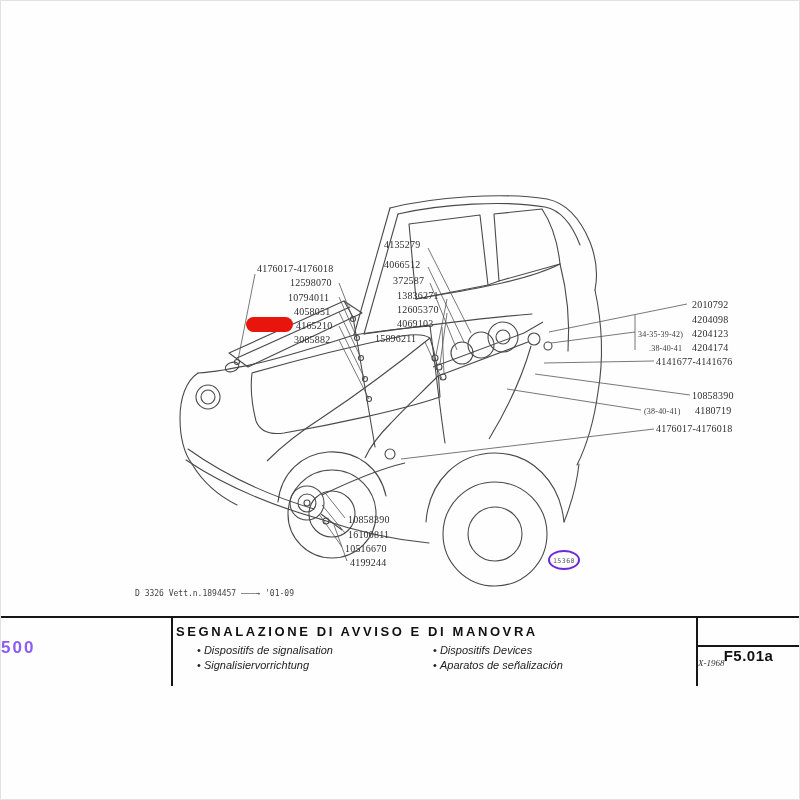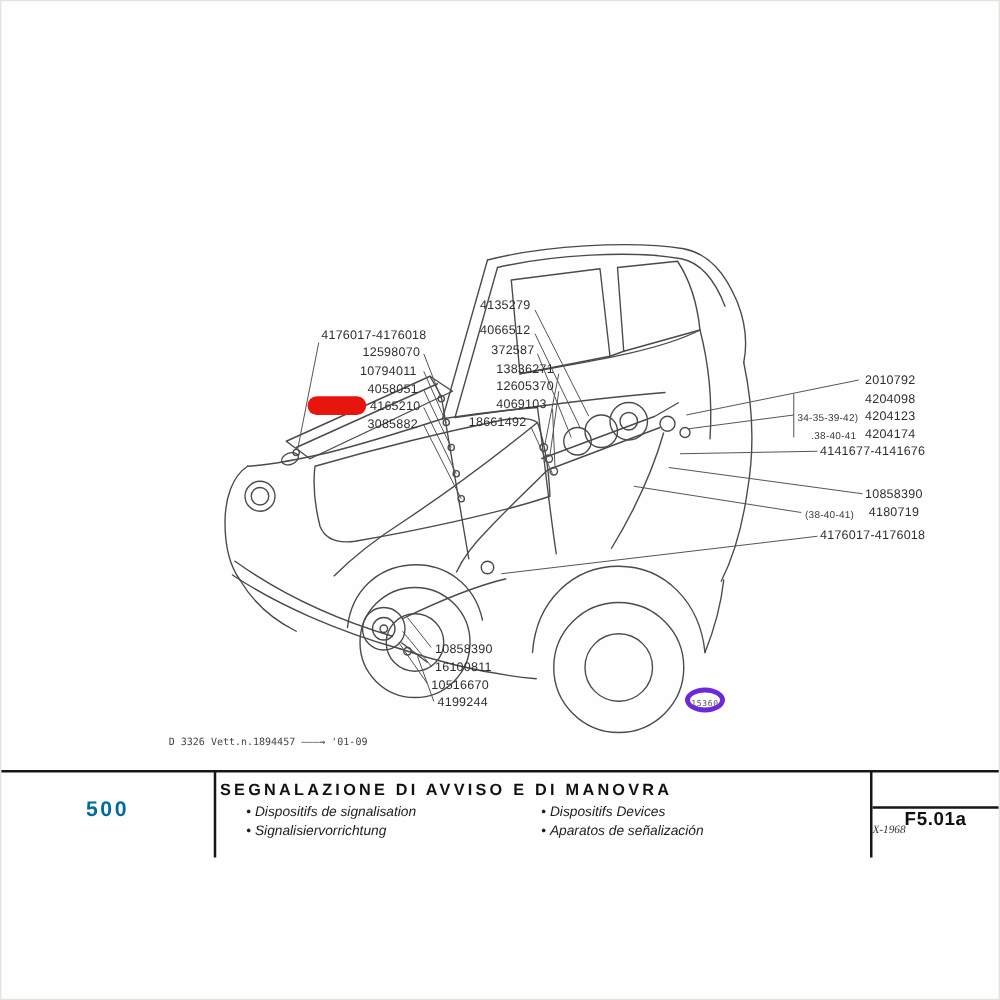--- a/index.html
+++ b/index.html
@@ -2,35 +2,35 @@
 <html><head>
 <meta charset="utf-8">
 <style>
   *{margin:0;padding:0;box-sizing:border-box}
   html,body{width:800px;height:800px}
   body{background:#efefec;font-family:"DejaVu Sans Mono",monospace}
   .page{position:relative;width:800px;height:800px;background:#fefefe;overflow:hidden;border:1px solid #e2e2df}
   svg.art{position:absolute;left:0;top:0;width:800px;height:800px}
 
   .lbl{position:absolute;font-size:10px;color:#2e2e2e;letter-spacing:.2px;white-space:nowrap;
-       font-family:Liberation Sans, sans-serif}
+       font-family:Liberation Serif, serif}
   .lbl.small{font-size:8px;color:#3a3a3a}
   .caption{position:absolute;left:134px;top:588px;font-size:8px;color:#444;white-space:nowrap}
 
   .highlight{position:absolute;left:245px;top:316px;width:47px;height:15px;border-radius:8px;background:#e8150d}
 
-  .stamp{position:absolute;left:547px;top:549px;width:32px;height:20px;border:4px solid #6d28d9;
+  .stamp{position:absolute;left:547px;top:549px;width:32px;height:20px;border:2px solid #6d28d9;
          border-radius:50%;text-align:center;line-height:19px;font-size:6.5px;color:#555;letter-spacing:.5px}
 
   
   .footer-top{position:absolute;left:0;top:615px;width:800px;height:2px;background:#161616}
   .fv1{position:absolute;left:170px;top:615px;width:2px;height:70px;background:#161616}
   .fv2{position:absolute;left:695px;top:615px;width:2px;height:70px;background:#161616}
-  .model{position:absolute;left:0;top:637px;width:170px;text-align:center;
-         font:bold 17px "Liberation Sans",sans-serif;letter-spacing:2px;color:#0369a1}
+  .model{position:absolute;left:0;top:637px;width:170px;
+         font:bold 17px "Liberation Sans",sans-serif;letter-spacing:2px;color:#8b5cf6}
   .ftitle{position:absolute;left:175px;top:623px;width:516px;text-align:left;
           font:bold 13px "Liberation Sans",sans-serif;letter-spacing:2.6px;color:#111;white-space:nowrap}
   .bullet{position:absolute;font:italic 11px "Liberation Sans",sans-serif;color:#1c1c1c;white-space:nowrap}
   .bullet::before{content:"• ";font-style:normal}
   .fcode{position:absolute;left:697px;top:646px;width:101px;text-align:center;
          font:bold 15px "Liberation Sans",sans-serif;letter-spacing:.5px;color:#111}
   .fcode-line{position:absolute;left:697px;top:644px;width:101px;height:2px;background:#161616}
   .fyear{position:absolute;left:697px;top:657px;width:101px;text-align:left;
          font:italic 9px "Liberation Serif",serif;color:#333}
 </style>
@@ -162,21 +162,21 @@
     <span class="lbl" style="left:293px;top:305px">4058051</span>
     <span class="lbl" style="left:295px;top:319px">4165210</span>
     <span class="lbl" style="left:293px;top:333px">3085882</span>
 
     <span class="lbl" style="left:383px;top:238px">4135279</span>
     <span class="lbl" style="left:383px;top:258px">4066512</span>
     <span class="lbl" style="left:392px;top:274px">372587</span>
     <span class="lbl" style="left:396px;top:289px">13836271</span>
     <span class="lbl" style="left:396px;top:303px">12605370</span>
     <span class="lbl" style="left:396px;top:317px">4069103</span>
-    <span class="lbl" style="left:374px;top:332px">18661492</span>
+    <span class="lbl" style="left:374px;top:332px">15896211</span>
 
     <span class="lbl" style="left:691px;top:298px">2010792</span>
     <span class="lbl" style="left:691px;top:313px">4204098</span>
     <span class="lbl small" style="left:637px;top:329px">34-35-39-42)</span>
     <span class="lbl" style="left:691px;top:327px">4204123</span>
     <span class="lbl small" style="left:648px;top:343px">.38-40-41</span>
     <span class="lbl" style="left:691px;top:341px">4204174</span>
     <span class="lbl" style="left:655px;top:355px">4141677-4141676</span>
     <span class="lbl" style="left:691px;top:389px">10858390</span>
     <span class="lbl small" style="left:643px;top:406px">(38-40-41)</span>

